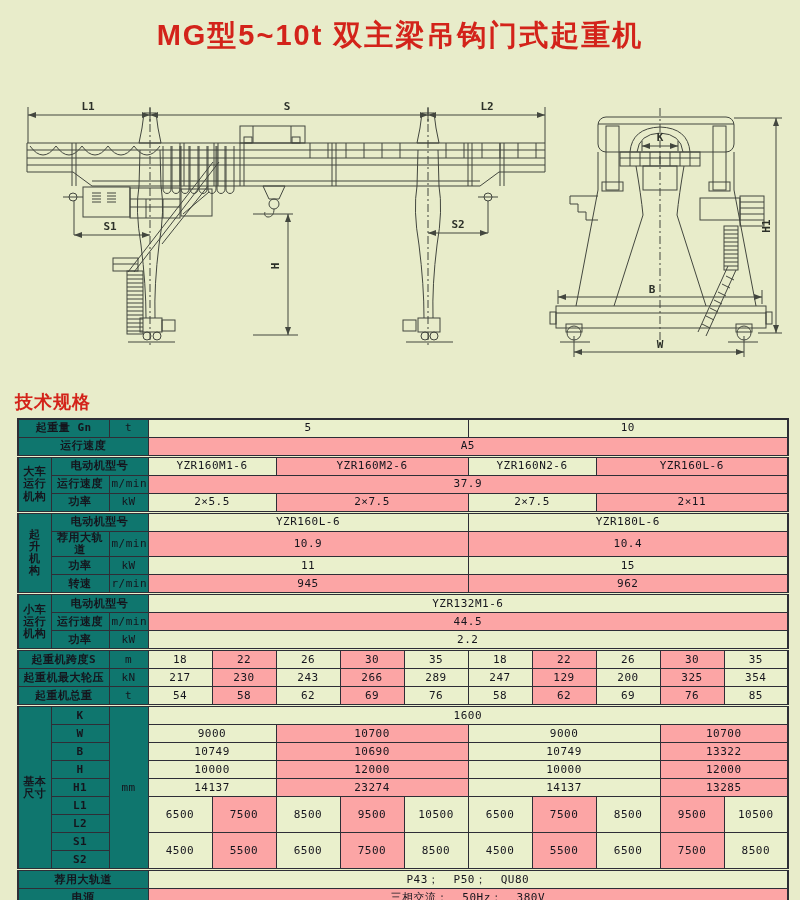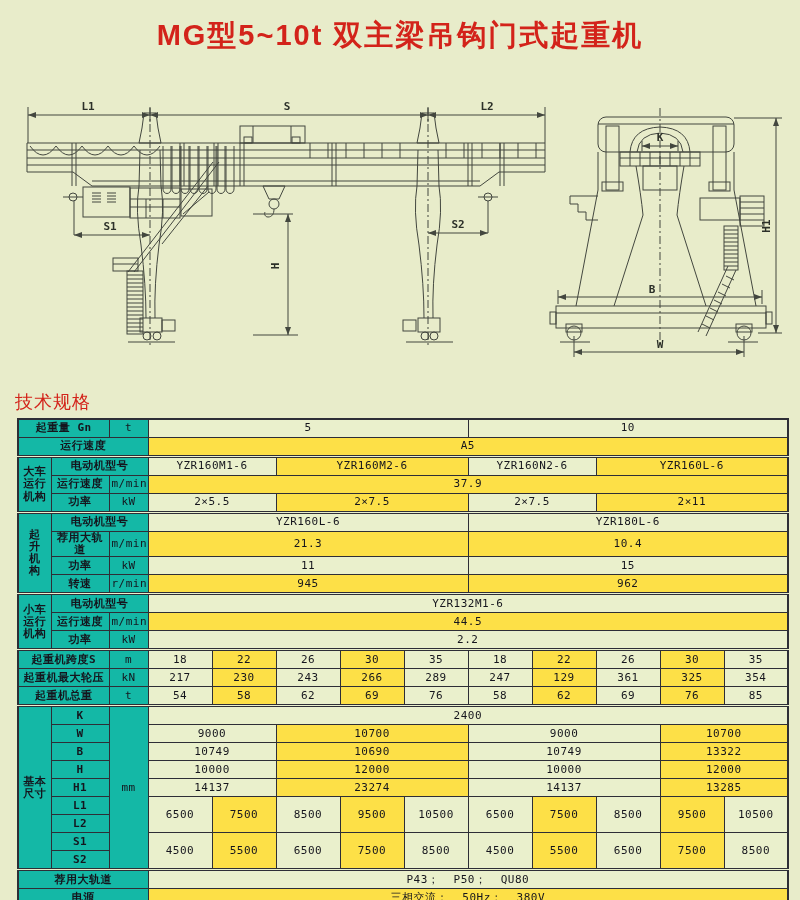--- a/index.html
+++ b/index.html
@@ -11,42 +11,42 @@
   .page-title{
     position:absolute;left:0;right:0;top:16px;margin:0;
     text-align:center;font-size:29px;font-weight:bold;letter-spacing:2px;
     color:#d3231a;
   }
   .fig{position:absolute;left:0;top:88px;width:800px;height:296px;}
   .fig svg{display:block;}
   .fig text{font-family:"DejaVu Sans Mono",monospace;font-size:11px;fill:#2c3029;font-weight:bold;}
   .section-heading{
     position:absolute;left:15px;top:390px;margin:0;
-    font-size:18px;font-weight:normal;color:#d3231a;letter-spacing:1px;
+    font-size:18px;font-weight:bold;color:#d3231a;letter-spacing:1px;
   }
   table.spec{
     position:absolute;left:17px;top:418px;width:770px;
     border-collapse:collapse;table-layout:fixed;
     border:2px solid #2e2e36;background:#eaf0cc;
   }
   table.spec td{
     border:1px solid #2e2e36;height:17px;padding:0 2px;
     text-align:center;vertical-align:middle;
     font-family:"DejaVu Sans Mono",monospace;font-size:11px;
     letter-spacing:0.5px;color:#15151d;line-height:1.1;
     overflow:hidden;white-space:pre-wrap;
   }
   td.k-lbl,td.k-grp,td.k-unit{
-    background:#14b8a6;font-family:"Liberation Sans",sans-serif;
+    background:#0f766e;font-family:"Liberation Sans",sans-serif;
     font-weight:bold;font-size:12px;letter-spacing:0;
   }
   td.k-unit{font-family:"DejaVu Sans Mono",monospace;font-weight:normal;font-size:10px;}
   td.k-grp{font-size:12px;line-height:1.15;}
   td.k-g{background:#eaf0cc;}
-  td.k-b{background:#fde047;}
+  td.k-b{background:#fca5a5;}
   td.dl{border-left:3px double #2e2e36;}
   tr.sep td{border-top:3px double #2e2e36;}
 </style>
 </head>
 <body>
 
 <h1 class="page-title">MG型5~10t 双主梁吊钩门式起重机</h1>
 
 <div class="fig">
 <svg width="800" height="296" viewBox="0 88 800 296" stroke="#43473f" fill="none" stroke-width="1">
@@ -379,21 +379,21 @@
 升
 机
 构</td>
         <td colspan="2" class="k-lbl">电动机型号</td>
         <td colspan="5" class="k-g dl">YZR160L-6</td>
         <td colspan="5" class="k-g dl">YZR180L-6</td>
       </tr>
       <tr>
         <td class="k-lbl">荐用大轨道</td>
         <td class="k-unit">m/min</td>
-        <td colspan="5" class="k-b dl">21.3</td>
+        <td colspan="5" class="k-b dl">10.9</td>
         <td colspan="5" class="k-b dl">10.4</td>
       </tr>
       <tr>
         <td class="k-lbl">功率</td>
         <td class="k-unit">kW</td>
         <td colspan="5" class="k-g dl">11</td>
         <td colspan="5" class="k-g dl">15</td>
       </tr>
       <tr>
         <td class="k-lbl">转速</td>
@@ -435,21 +435,21 @@
       <tr>
         <td colspan="2" class="k-lbl">起重机最大轮压</td>
         <td class="k-unit">kN</td>
         <td class="k-g dl">217</td>
         <td class="k-b">230</td>
         <td class="k-g">243</td>
         <td class="k-b">266</td>
         <td class="k-g">289</td>
         <td class="k-g dl">247</td>
         <td class="k-b">129</td>
-        <td class="k-g">361</td>
+        <td class="k-g">200</td>
         <td class="k-b">325</td>
         <td class="k-g">354</td>
       </tr>
       <tr>
         <td colspan="2" class="k-lbl">起重机总重</td>
         <td class="k-unit">t</td>
         <td class="k-g dl">54</td>
         <td class="k-b">58</td>
         <td class="k-g">62</td>
         <td class="k-b">69</td>
@@ -458,21 +458,21 @@
         <td class="k-b">62</td>
         <td class="k-g">69</td>
         <td class="k-b">76</td>
         <td class="k-g">85</td>
       </tr>
       <tr class="sep">
         <td rowspan="9" class="k-grp">基本
 尺寸</td>
         <td class="k-lbl">K</td>
         <td rowspan="9" class="k-unit">mm</td>
-        <td colspan="10" class="k-g dl">2400</td>
+        <td colspan="10" class="k-g dl">1600</td>
       </tr>
       <tr>
         <td class="k-lbl">W</td>
         <td colspan="2" class="k-g dl">9000</td>
         <td colspan="3" class="k-b">10700</td>
         <td colspan="3" class="k-g dl">9000</td>
         <td colspan="2" class="k-b">10700</td>
       </tr>
       <tr>
         <td class="k-lbl">B</td>

